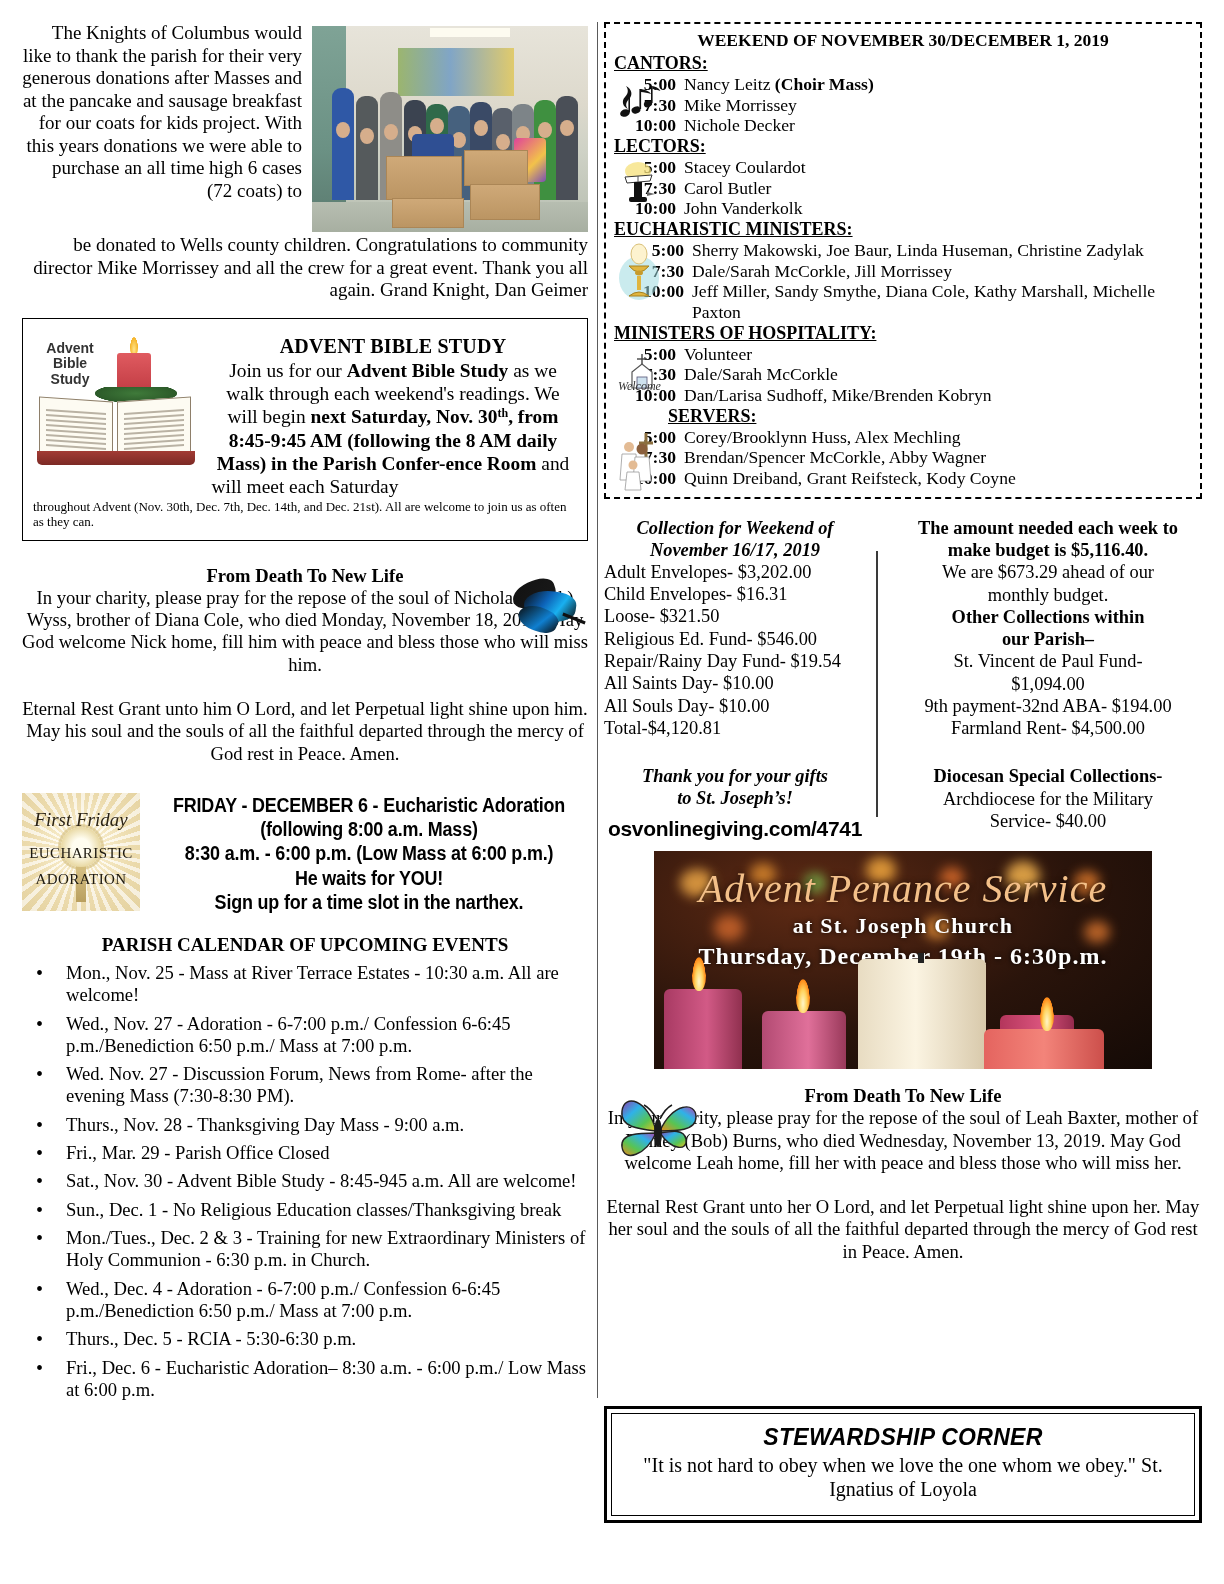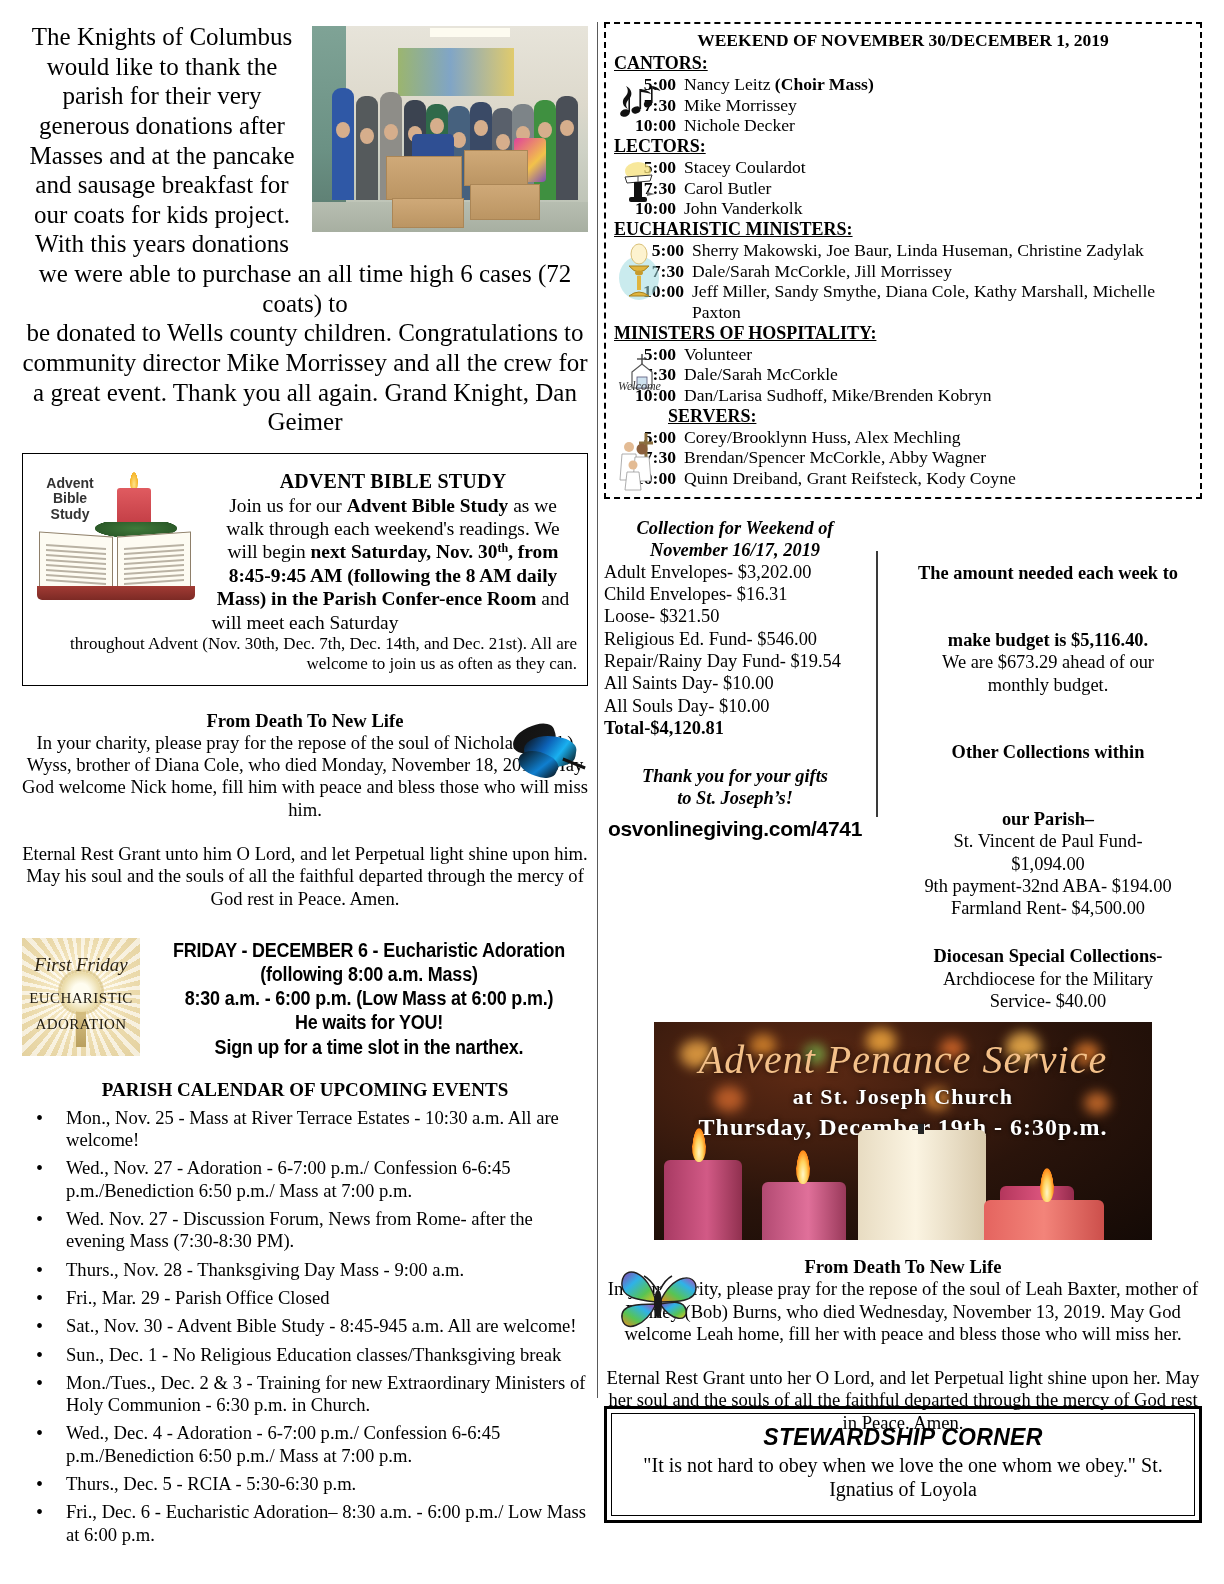--- a/index.html
+++ b/index.html
@@ -25,21 +25,21 @@
     position: absolute; left: 604px; top: 22px;
     width: 598px; height: 1540px;
   }
   .col-divider {
     position: absolute; left: 597px; top: 22px;
     width: 1px; height: 1376px;
     background: #5a5a5a;
   }
 
   
-  .kofc { font-size: 25px; line-height: 1.185; text-align: center; }
+  .kofc { font-size: 19px; line-height: 1.185; text-align: right; }
   .kofc-photo {
     float: right;
     width: 276px; height: 206px;
     margin: 4px 0 2px 10px;
     position: relative;
     overflow: hidden;
     background: #b9c3b4;
   }
   
   .ph-wall {
@@ -115,21 +115,21 @@
     background: linear-gradient(180deg,#a23b34,#7c2a25); border-radius:0 0 5px 5px;
   }
   .abs-lines { position:absolute; left:6px; top:8px; right:6px; }
   .abs-lines span { display:block; height:2px; margin:3px 0; background:#b9b2a4; }
 
   .abs-title {
     text-align:center; font-weight:700; font-size:20px; letter-spacing:.2px;
     margin-bottom:1px;
   }
   .abs-body { font-size:19.4px; line-height:1.2; text-align:center; }
-  .abs-tail { clear:both; font-size:17px; line-height:1.2; text-align:right; }
+  .abs-tail { clear:both; font-size:13px; line-height:1.2; text-align:left; }
 
   
   .dnl { margin-top: 24px; position: relative; }
   .dnl-title { text-align:center; font-weight:700; font-size:18.6px; }
   .dnl-body { text-align:center; font-size:18.6px; line-height:1.2; }
   .dnl-eternal { text-align:center; font-size:18.6px; line-height:1.2; margin-top:22px; }
   .butterfly-blue {
     position:absolute; right:2px; top:14px; width:74px; height:58px;
   }
   .bf-w { position:absolute; border-radius:60% 40% 50% 50%; }
@@ -222,23 +222,23 @@
   .fin {
     display:flex; margin-top:18px; position:relative;
   }
   .fin .c1 { width:272px; flex:0 0 272px; padding-right:10px; }
   .fin .c2 { flex:1 1 auto; padding-left:18px; }
   .fin-sep {
     position:absolute; left:272px; top:34px; width:2px; height:266px; background:#3a3a3a;
   }
   .fin-title { text-align:center; font-weight:700; font-style:italic; font-size:18.4px; line-height:1.2; }
   .fin-line { font-size:18.4px; line-height:1.21; }
-  .fin-line.b { font-weight:700; }
+  .fin-line.b { font-weight:400; }
   .fin-c { text-align:center; font-size:18.4px; line-height:1.21; }
-  .fin-c.b { font-weight:700;margin-top:45px; }
+  .fin-c.b { font-weight:700; }
   .fin-thanks { text-align:center; font-weight:700; font-style:italic; font-size:18.4px; line-height:1.2; margin-top:26px; }
   .fin-url {
     text-align:center; font-family:"Liberation Sans", sans-serif;
     font-weight:700; font-size:21px; margin-top:8px; letter-spacing:-0.3px;
   }
 
   
   .banner {
     margin: 10px auto 0 auto; width: 498px; height: 218px;
     position:relative; overflow:hidden;

